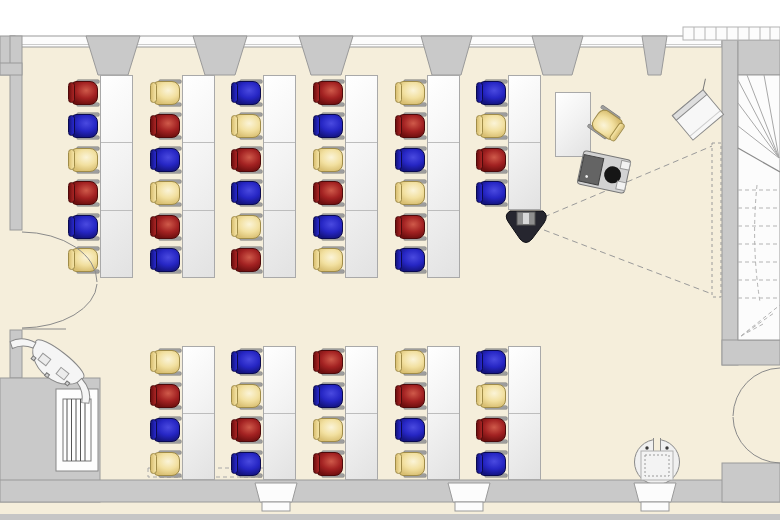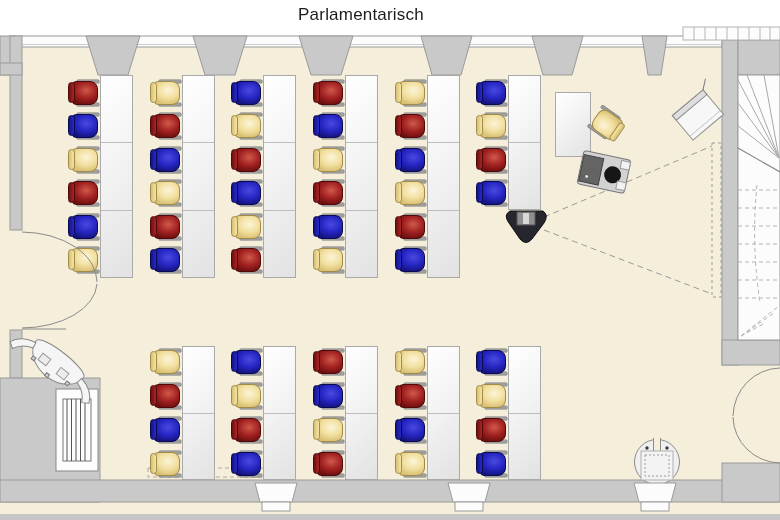--- a/index.html
+++ b/index.html
@@ -503,14 +503,13 @@
       </g>
       <g>
         <path d="M448,483L490,483L485,502L453,502Z" fill="#fcfcfc" stroke="#9a9a9a"></path>
         <rect x="455" y="502" width="28" height="9" fill="#fcfcfc" stroke="#9a9a9a"></rect>
       </g>
       <g>
         <path d="M634,483L676,483L671,502L639,502Z" fill="#fcfcfc" stroke="#9a9a9a"></path>
         <rect x="641" y="502" width="28" height="9" fill="#fcfcfc" stroke="#9a9a9a"></rect>
       </g>
     </svg>
-  <div class="title">Parlamentarisch</div>
 </div>
 
 </body></html>

